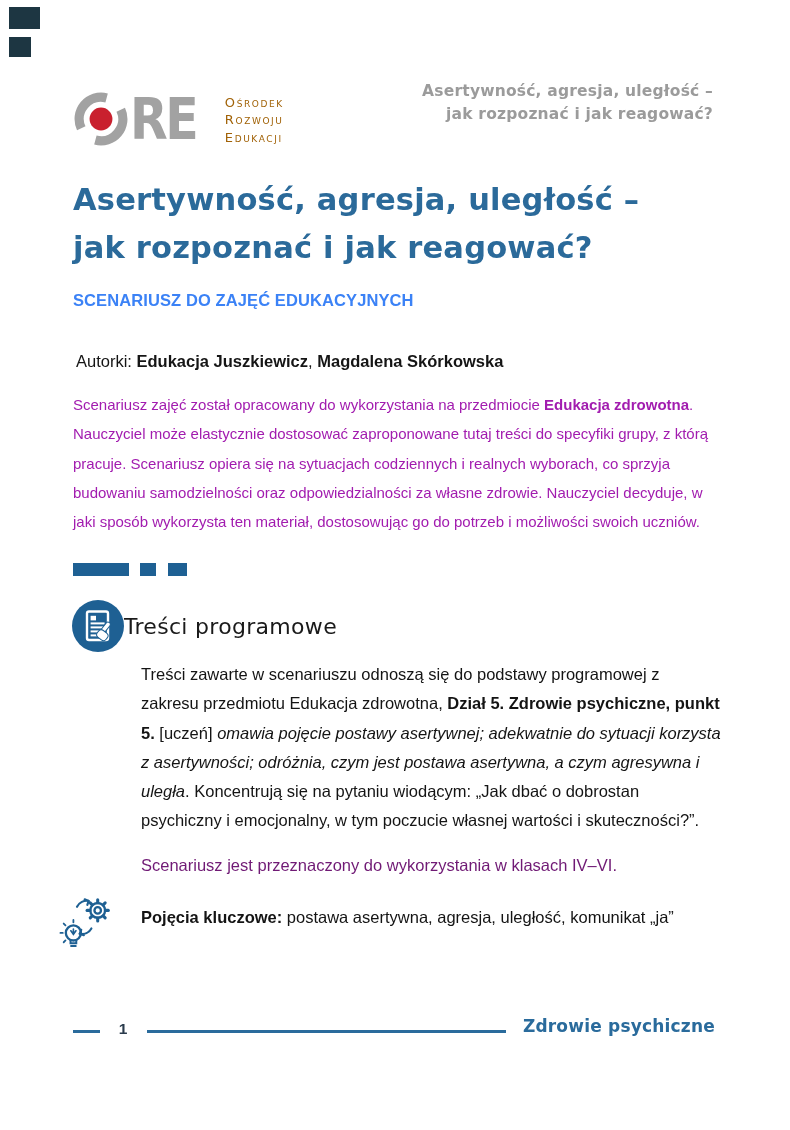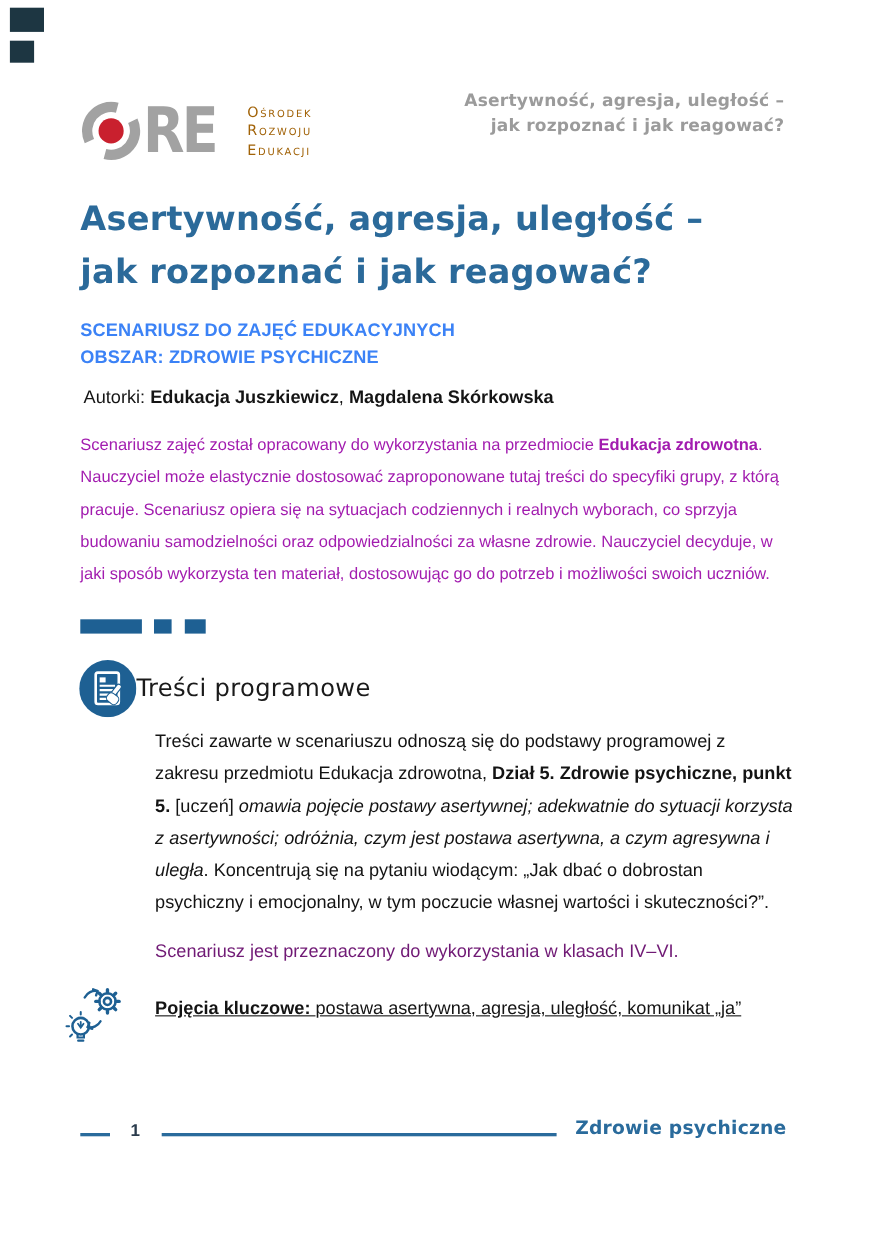--- a/index.html
+++ b/index.html
@@ -51,21 +51,21 @@
 
   .section-head{left:72px;top:600px;display:flex;align-items:center;}
   .section-icon{width:52px;height:52px;flex:0 0 auto;}
   .section-title{font-family:"DejaVu Sans",sans-serif;color:#1a1a1a;
        font-size:22px;font-weight:500;letter-spacing:.3px;}
 
   .section-body{left:141px;top:660px;width:580px;font-size:16.5px;line-height:29.3px;color:#141414;}
   .target-line{left:141px;top:856px;width:580px;font-size:16.5px;color:#701a75;}
 
   .kc-icon{left:59px;top:894px;width:54px;height:58px;}
-  .kc-line{left:141px;top:908px;width:600px;font-size:16.5px;color:#141414;text-decoration:underline;}
+  .kc-line{left:141px;top:908px;width:600px;font-size:16.5px;color:#141414;}
 
   
   .footer-dash{left:73px;top:1030px;width:27px;height:2.5px;background:var(--accent-blue);}
   .footer-num{left:111px;top:1020px;width:24px;text-align:center;font-weight:700;
        font-size:15.5px;color:var(--footer-number);}
   .footer-rule{left:147px;top:1030px;width:359px;height:2.5px;background:var(--accent-blue);}
   .footer-label{right:75px;top:1016px;font-family:"DejaVu Sans",sans-serif;font-weight:700;
        font-size:17px;color:var(--accent-blue);letter-spacing:.2px;}
 
   .rich b{font-weight:700;} .rich i{font-style:italic;}
@@ -95,21 +95,20 @@
   <div>jak rozpoznać i jak reagować?</div>
 </div>
 
 <h1 class="abs doc-title">
   <div>Asertywność, agresja, uległość –</div>
   <div>jak rozpoznać i jak reagować?</div>
 </h1>
 
 <div class="abs kicker">
   <div>SCENARIUSZ DO ZAJĘĆ EDUKACYJNYCH</div>
-  <div>OBSZAR: ZDROWIE PSYCHICZNE</div>
 </div>
 
 <div class="abs authors rich"><span>Autorki: </span><b>Edukacja Juszkiewicz</b><span>, </span><b>Magdalena Skórkowska</b></div>
 
 <p class="abs intro rich"><span>Scenariusz zajęć został opracowany do wykorzystania na przedmiocie </span><b>Edukacja zdrowotna</b><span>. Nauczyciel może elastycznie dostosować zaproponowane tutaj treści do specyfiki grupy, z którą pracuje. Scenariusz opiera się na sytuacjach codziennych i realnych wyborach, co sprzyja budowaniu samodzielności oraz odpowiedzialności za własne zdrowie. Nauczyciel decyduje, w jaki sposób wykorzysta ten materiał, dostosowując go do potrzeb i możliwości swoich uczniów.</span></p>
 
 <div class="abs bars">
   <span class="bar1"></span>
   <span class="bar2"></span>
   <span class="bar3"></span>

